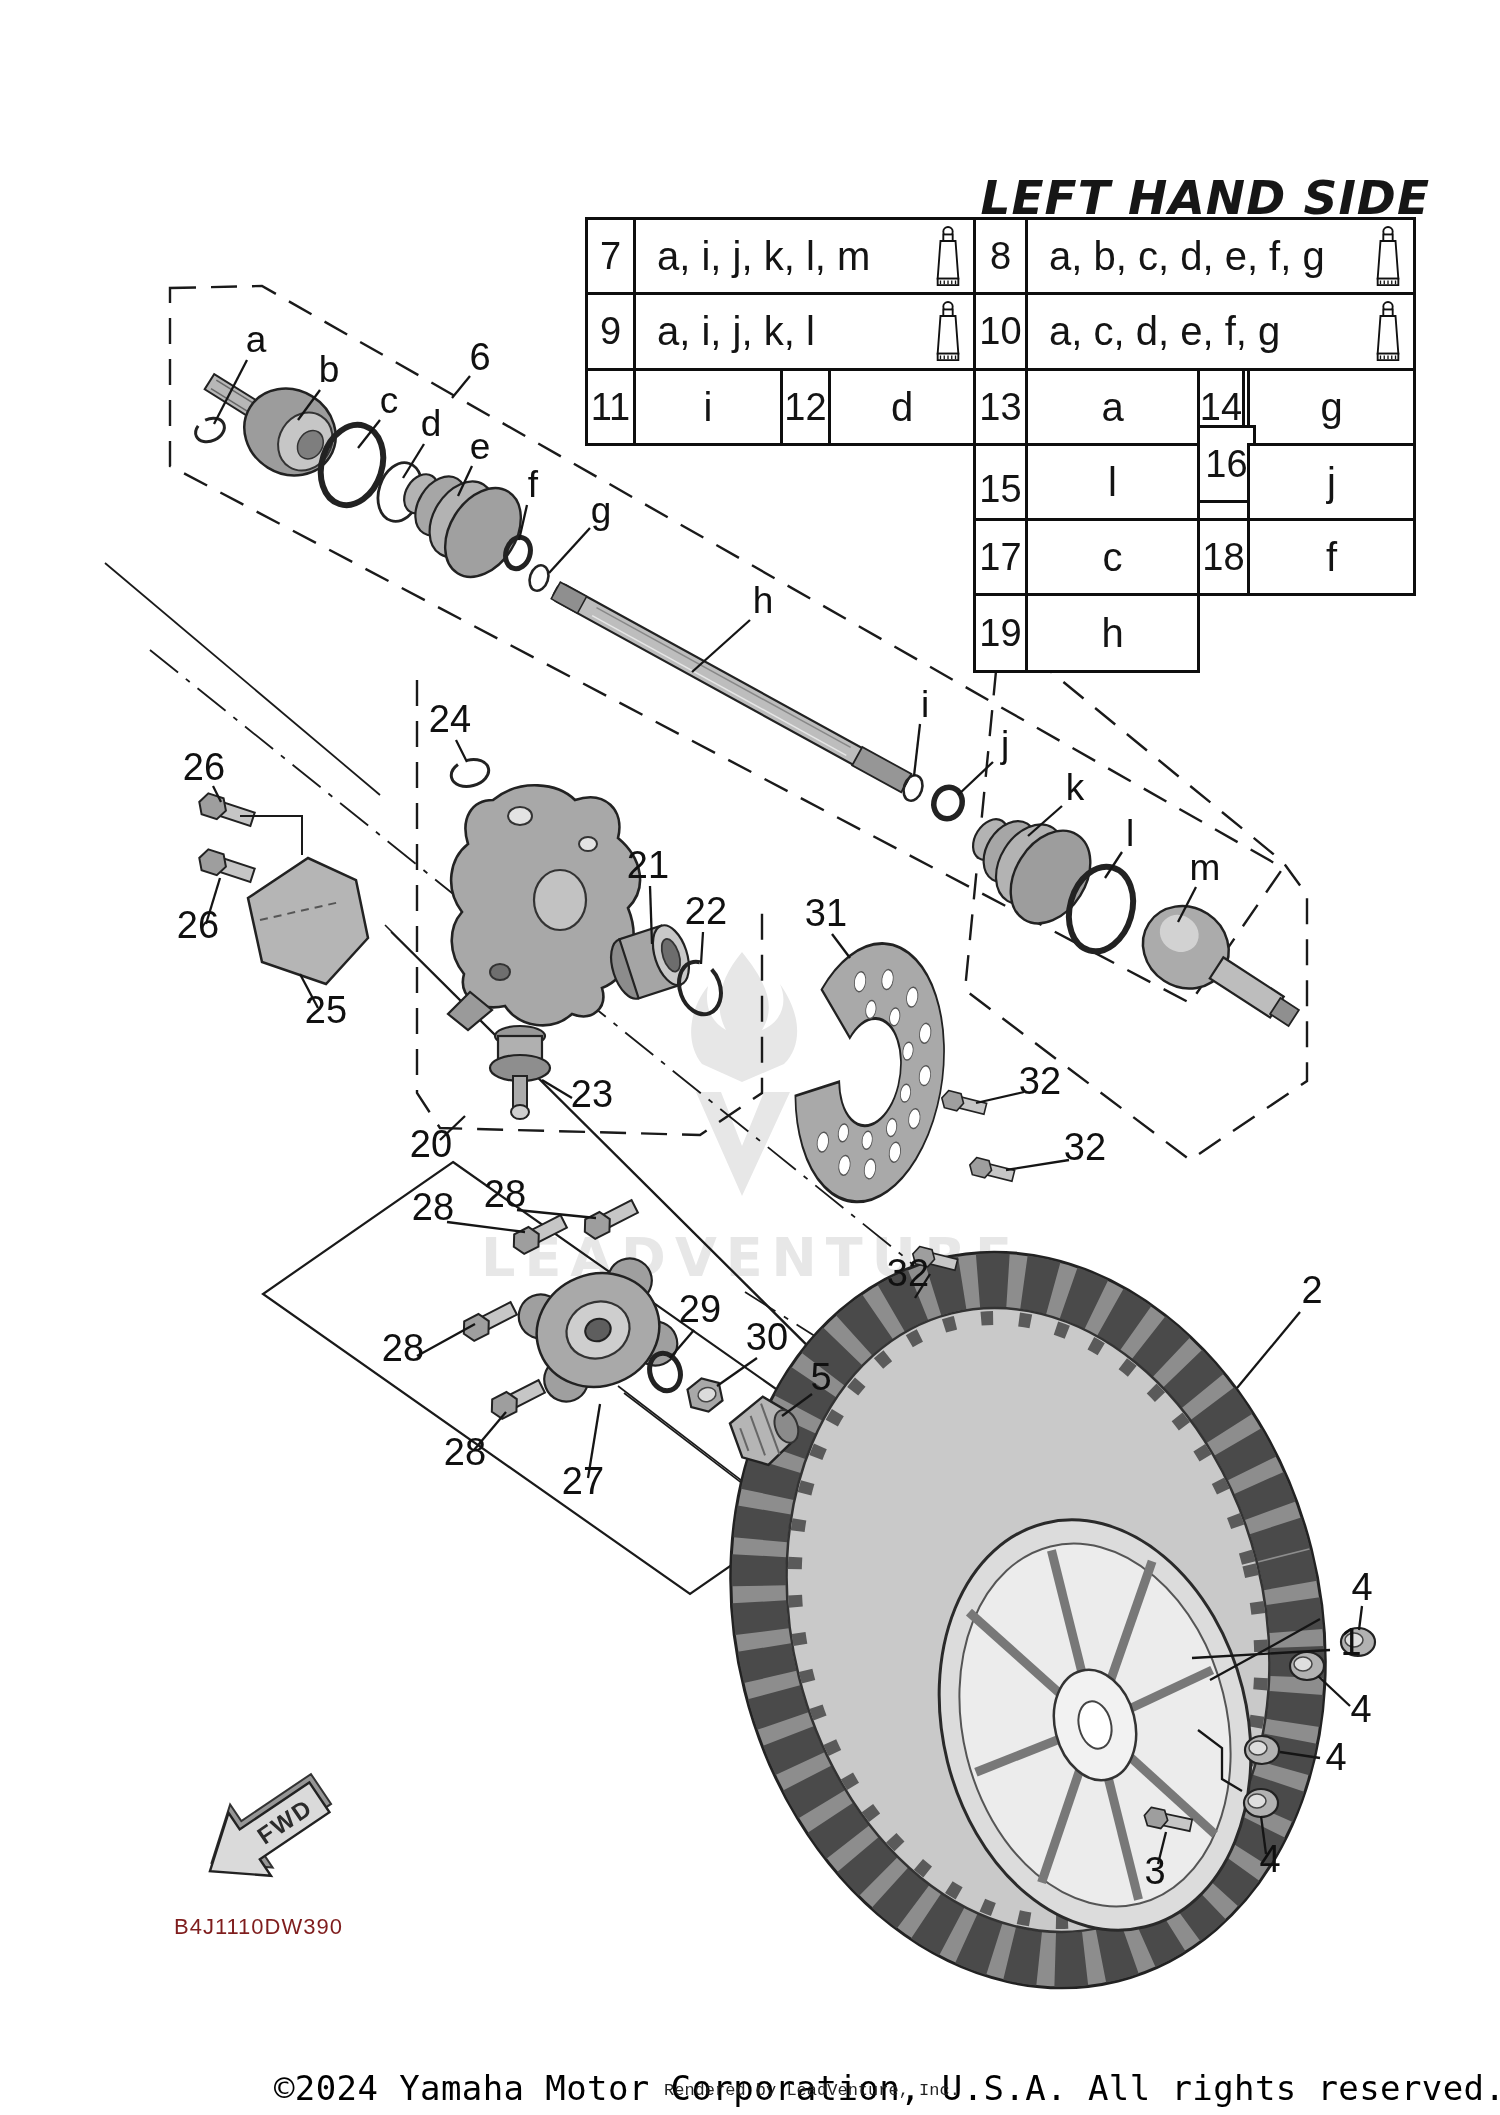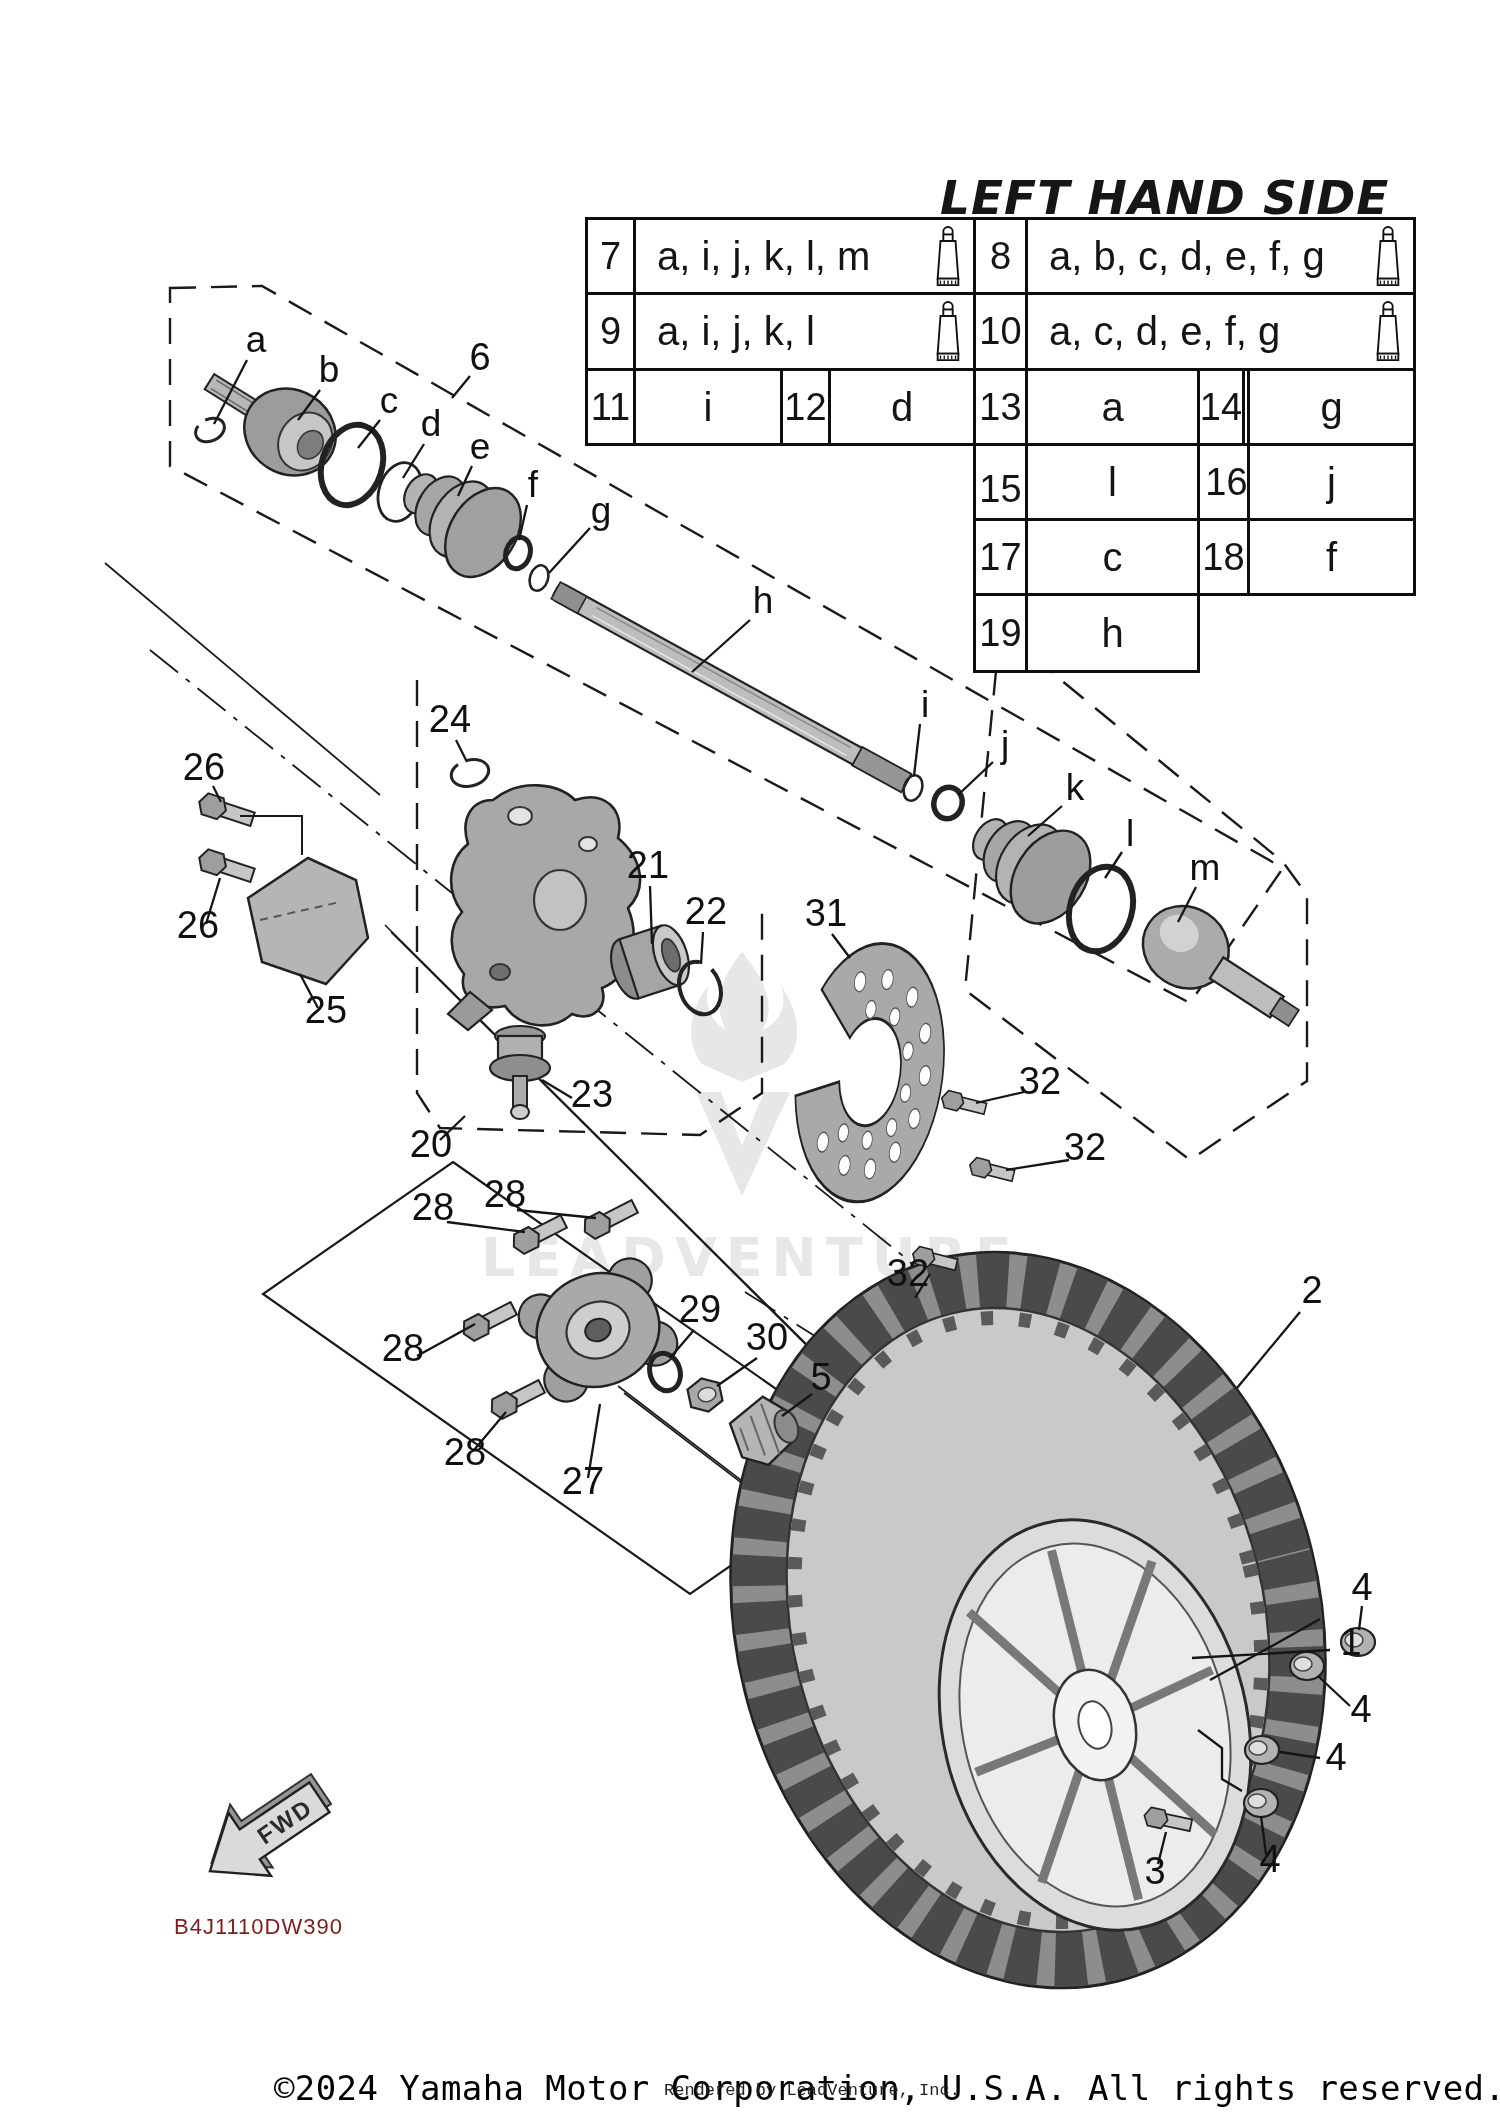--- a/index.html
+++ b/index.html
@@ -1,19 +1,19 @@
 <!DOCTYPE html>
 <html><head>
 <meta charset="utf-8">
 <style>
   html,body{margin:0;padding:0;background:#fff;}
   #stage{position:relative;width:1500px;height:2115px;background:#fff;overflow:hidden;
          font-family:"Liberation Sans",sans-serif;color:#111;}
   #diagram{position:absolute;left:0;top:0;}
-  .page-title{position:absolute;left:940px;top:170px;width:490px;text-align:left;
+  .page-title{position:absolute;left:940px;top:170px;width:490px;text-align:right;
     font-size:47px;font-style:italic;font-weight:600;letter-spacing:1px;color:#161616;
     font-family:"DejaVu Sans",sans-serif;}
   .cell{position:absolute;border:3px solid #0e0e0e;box-sizing:border-box;background:#fff;
         display:flex;align-items:center;font-family:"Liberation Sans",sans-serif;color:#141414;}
   .cell.num{justify-content:center;font-size:38px;}
   .cell.valc{font-size:40px;justify-content:center;padding-left:0;}
   .tube{position:absolute;right:10px;top:6px;height:62px;width:30px;}
   .valwrap{position:relative;width:100%;height:100%;display:flex;align-items:center;padding-left:21px;box-sizing:border-box;}
   .code-label{position:absolute;left:174px;top:1914px;font-size:22px;color:#7f1d1d;letter-spacing:1px;}
   .footer-copy{position:absolute;left:274px;top:2068px;font-size:34px;letter-spacing:0.4px;
@@ -388,21 +388,21 @@
   <div class="cell valc" style="left:633px;top:368px;width:150px;height:78px">i</div>
   <div class="cell num" style="left:780px;top:368px;width:51px;height:78px">12</div>
   <div class="cell valc" style="left:828px;top:368px;width:148px;height:78px">d</div>
   <div class="cell num" style="left:973px;top:368px;width:55px;height:78px">13</div>
   <div class="cell valc" style="left:1025px;top:368px;width:175px;height:78px">a</div>
   <div class="cell num" style="left:1197px;top:368px;width:48px;height:78px">14</div>
   <div class="cell valc" style="left:1247px;top:368px;width:169px;height:78px">g</div>
 
   <div class="cell num" style="left:973px;top:443px;width:55px;height:92px">15</div>
   <div class="cell valc" style="left:1025px;top:443px;width:175px;height:78px">l</div>
-  <div class="cell num" style="left:1197px;top:443px;width:59px;height:78px">16</div>
+  <div class="cell num" style="left:1197px;top:425px;width:59px;height:78px">16</div>
   <div class="cell valc" style="left:1247px;top:443px;width:169px;height:78px">j</div>
 
   <div class="cell num" style="left:973px;top:518px;width:55px;height:78px">17</div>
   <div class="cell valc" style="left:1025px;top:518px;width:175px;height:78px">c</div>
   <div class="cell num" style="left:1197px;top:518px;width:53px;height:78px">18</div>
   <div class="cell valc" style="left:1247px;top:518px;width:169px;height:78px">f</div>
 
   <div class="cell num" style="left:973px;top:593px;width:55px;height:80px">19</div>
   <div class="cell valc" style="left:1025px;top:593px;width:175px;height:80px">h</div>
 </div>

